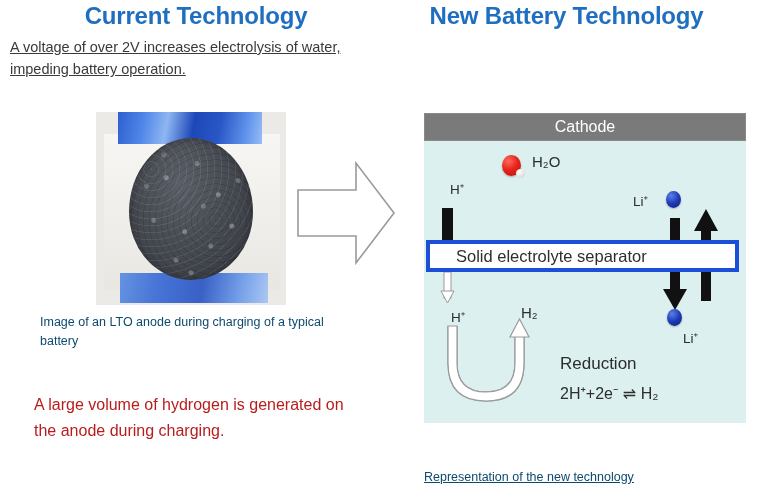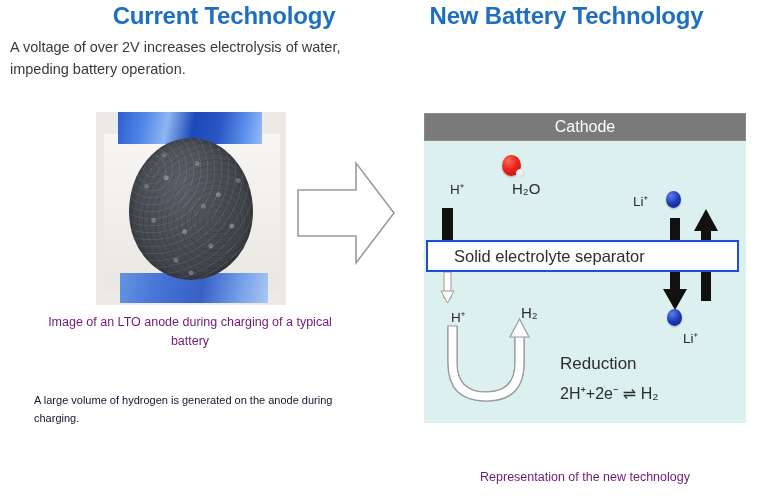--- a/index.html
+++ b/index.html
@@ -16,31 +16,31 @@
   
   .panel-title{
     position:absolute;
     font-size:24px;
     font-weight:bold;
     color:#1f6fc0;
     text-align:center;
     letter-spacing:-0.2px;
     white-space:nowrap;
   }
-  #title-left{left:0;top:2px;width:392px;padding-left:28px;}
+  #title-left{left:0;top:2px;width:392px;}
   #title-right{left:380px;top:2px;width:373px;}
 
   
   .lead{
     position:absolute;
     font-size:14.5px;
     line-height:1.55;
     color:#3a3a3a;
   }
-  #lead-left{left:10px;top:36px;width:378px;}
+  #lead-left{left:10px;top:36px;width:378px;text-decoration:underline;}
   #lead-right{left:402px;top:36px;width:356px;}
 
   
   .photo{
     position:absolute;
     left:96px;top:112px;width:190px;height:193px;
     background:#eceae6;
     overflow:hidden;
   }
   .photo .tape-top{
@@ -82,29 +82,28 @@
       repeating-radial-gradient(circle at 18% 22%, rgba(255,255,255,.10) 0 1px, transparent 1px 7px),
       repeating-radial-gradient(circle at 70% 58%, rgba(0,0,0,.14) 0 1px, transparent 1px 6px);
     opacity:.8;
   }
 
   
   .caption{
     position:absolute;
     font-size:12.5px;
     line-height:1.5;
-    text-align:center;
-    color:#701a75;
+    color:#0c4a6e;
   }
   #caption-photo{left:40px;top:313px;width:300px;}
-  #caption-diagram{left:424px;top:468px;width:322px;font-size:12.5px;}
+  #caption-diagram{left:424px;top:468px;width:322px;font-size:12.5px;text-decoration:underline;}
 
   #note-left{
     position:absolute;left:34px;top:392px;width:330px;
-    font-size:11px;line-height:1.6;color:#0f172a;
+    font-size:16px;line-height:1.6;color:#b91c1c;
   }
 
   
   #big-arrow{position:absolute;left:296px;top:160px;width:100px;height:106px;}
 
   
   .diagram{position:absolute;left:424px;top:113px;width:322px;height:338px;}
   .electrode{
     position:absolute;left:0;width:322px;height:28px;
     background:#7a7a7a;
@@ -114,21 +113,21 @@
     box-shadow:inset 0 0 0 1px rgba(255,255,255,.12);
   }
   #cathode-bar{top:0;}
   #anode-bar{top:310px;}
   .electrolyte{
     position:absolute;left:0;top:28px;width:322px;height:282px;
     background:#dcf0ef;
   }
   #separator-box{
     position:absolute;left:2px;top:127px;width:313px;height:32px;
-    background:#ffffff;border:2px solid #1d4ed8;
+    background:#ffffff;border:4px solid #1d4ed8;
     display:flex;align-items:center;
     box-sizing:border-box;
   }
   #separator-label{
     font-size:16.5px;color:#2e2e2e;padding-left:26px;white-space:nowrap;
   }
 
   .ion-label{position:absolute;font-size:13.5px;color:#2d2d2d;white-space:nowrap;}
   .chem{position:absolute;font-size:15px;color:#2d2d2d;white-space:nowrap;}
 
@@ -149,21 +148,21 @@
     background:radial-gradient(circle at 34% 28%, #5b7fe8 0%, #1d39b7 50%, #0f1f72 100%);
     box-shadow:0 1px 2px rgba(0,0,0,.25);
   }
   #li-mol-bot{
     left:243px;top:196px;width:15px;height:17px;
     background:radial-gradient(circle at 34% 28%, #5b7fe8 0%, #1d39b7 50%, #0f1f72 100%);
     box-shadow:0 1px 2px rgba(0,0,0,.25);
   }
 
   
-  #lbl-h2o{left:88px;top:40px;margin-top:27px;}
+  #lbl-h2o{left:108px;top:40px;}
   #lbl-hplus-top{left:26px;top:67px;}
   #lbl-li-top{left:209px;top:79px;}
   #lbl-li-bot{left:259px;top:216px;}
   #lbl-hplus-bot{left:27px;top:195px;}
   #lbl-h2{left:97px;top:191px;}
   #lbl-reduction{left:136px;top:241px;font-size:17px;}
   #lbl-equation{left:136px;top:269px;font-size:16px;}
 
   .svg-layer{position:absolute;left:0;top:0;width:322px;height:338px;overflow:visible;}
 </style>

